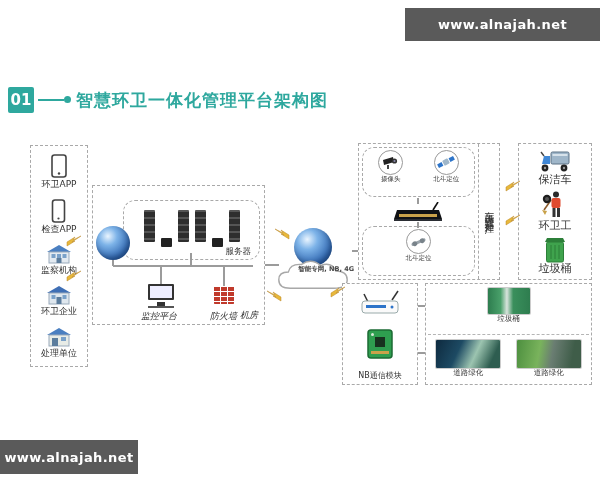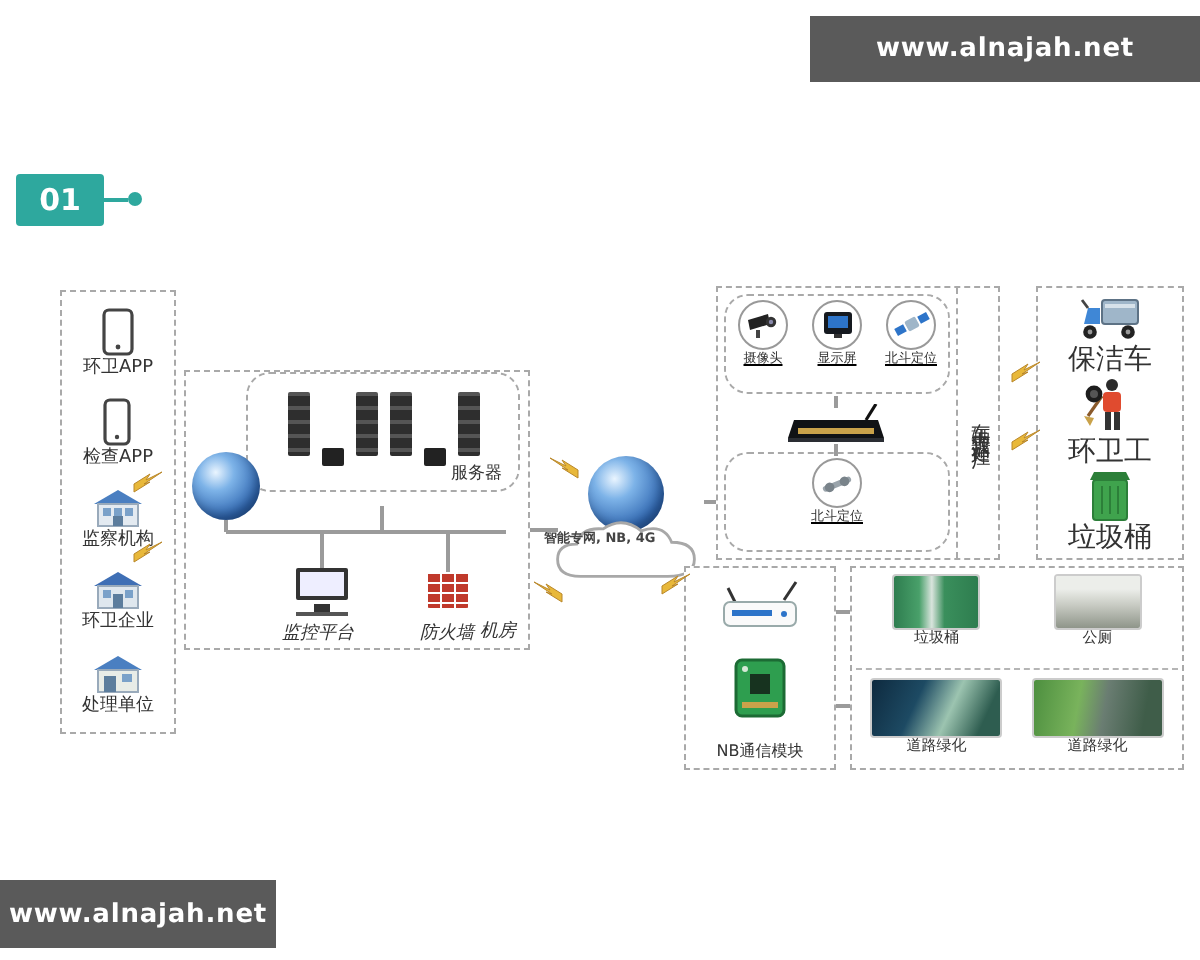--- a/index.html
+++ b/index.html
@@ -12,40 +12,40 @@
   body{background:#fff;font-family:"DejaVu Sans","Liberation Sans",sans-serif;}
   .page{position:relative;width:600px;height:480px;background:#fff;overflow:hidden;}
 
   
   .brand-bar{position:absolute;background:var(--bar-bg);color:#fff;font-weight:bold;
     font-size:13px;letter-spacing:.4px;display:flex;align-items:center;justify-content:center;}
   .brand-top{right:0;top:8px;width:195px;height:33px;}
   .brand-bottom{left:0;top:440px;width:138px;height:34px;}
 
   
-  .title-num{position:absolute;left:8px;top:87px;width:44px;height:26px;background:var(--accent);
+  .title-num{position:absolute;left:8px;top:87px;width:26px;height:26px;background:var(--accent);
     color:#fff;font-weight:bold;font-size:15px;display:flex;align-items:center;justify-content:center;border-radius:2px;}
   .title-line{position:absolute;left:38px;top:99px;width:26px;height:2px;background:var(--accent);}
   .title-dot{position:absolute;left:64px;top:96px;width:7px;height:7px;border-radius:50%;background:var(--accent);}
   .title-text{position:absolute;left:76px;top:89px;color:var(--accent);font-weight:bold;font-size:17px;letter-spacing:1px;}
 
   
   .dbox{position:absolute;border:1px dashed #a9a9a9;background:#fff;}
-  .rbox{border:1px dashed #a9a9a9;border-radius:12px;text-decoration:underline;}
+  .rbox{border:1px dashed #a9a9a9;border-radius:12px;}
   .lbl{color:#333;text-align:center;line-height:1.15;}
 
   
   .left-panel{left:30px;top:145px;width:58px;height:222px;display:flex;flex-direction:column;
     justify-content:space-around;align-items:center;padding:3px 0;}
   .lp-item{display:flex;flex-direction:column;align-items:center;gap:1px;}
   .lp-item .lbl{font-size:9px;}
 
   
   .machine-room{left:92px;top:185px;width:173px;height:140px;}
-  .server-box{position:absolute;left:30px;top:0;width:137px;height:60px;display:flex;
+  .server-box{position:absolute;left:30px;top:14px;width:137px;height:60px;display:flex;
     align-items:center;justify-content:center;gap:6px;padding-bottom:8px;}
   .server-label{position:absolute;right:8px;bottom:2px;font-size:8.5px;color:#333;}
   .tower{width:11px;height:32px;background:#2e2e2e;border-radius:1px;
     background-image:repeating-linear-gradient(180deg,#555 0 2px,transparent 2px 7px);}
   .acc{width:11px;height:9px;background:#222;align-self:flex-end;margin-bottom:4px;border-radius:1px;}
   .globe{position:absolute;border-radius:50%;
     background:radial-gradient(circle at 35% 30%, #eaf5ff 0%, #7db3e8 28%, #2f66b0 70%, #1a4585 100%);
     box-shadow:inset -2px -3px 5px rgba(0,0,0,.25);}
   .globe.big{left:3px;top:40px;width:34px;height:34px;}
   .line{position:absolute;background:#9b9b9b;}
@@ -54,41 +54,41 @@
   .monitor:before{content:"";position:absolute;left:-2px;top:20px;width:26px;height:2px;background:#555;}
   .firewall{position:absolute;left:120px;top:100px;width:22px;height:18px;background:var(--firewall-red);
     background-image:linear-gradient(#fff 1px,transparent 1px),linear-gradient(90deg,#fff 1px,transparent 1px);
     background-size:7px 5px;border-radius:2px;}
   .mr-lbl{position:absolute;font-size:9px;color:#333;font-style:italic;}
 
   
   .cloud-wrap{position:absolute;left:272px;top:228px;width:82px;height:64px;}
   .cloud-globe{left:22px;top:0;width:38px;height:38px;}
   .cloud-svg{position:absolute;left:0;top:26px;width:82px;height:38px;}
-  .cloud-label{position:absolute;left:0;top:37px;width:82px;text-align:left;font-size:6.5px;color:#444;font-weight:bold;}
+  .cloud-label{position:absolute;left:0;top:37px;width:82px;text-align:right;font-size:6.5px;color:#444;font-weight:bold;}
 
   
   .vehicle-box{left:358px;top:143px;width:142px;height:137px;display:flex;}
   .vb-main{position:relative;flex:1;}
   .vb-side{width:21px;border-left:1px dashed #a9a9a9;display:flex;align-items:center;justify-content:center;}
   .vb-side .lbl{writing-mode:vertical-lr;font-size:9.5px;letter-spacing:2px;color:#333;}
   .vb-row{position:absolute;left:3px;width:113px;height:50px;display:flex;justify-content:space-around;align-items:flex-start;padding-top:2px;}
   .vb-row.top{top:3px;}
   .vb-row.bottom{bottom:3px;}
   .circ-item{display:flex;flex-direction:column;align-items:center;width:36px;}
   .circ{width:25px;height:25px;border-radius:50%;border:1px solid #999;background:#fff;
     display:flex;align-items:center;justify-content:center;overflow:hidden;}
   .circ-item .lbl{font-size:6.5px;margin-top:1px;white-space:nowrap;}
   .gateway{position:absolute;left:34px;top:58px;width:50px;height:20px;}
 
   
   .right-panel{left:518px;top:143px;width:74px;height:137px;display:flex;flex-direction:column;
     justify-content:space-around;align-items:center;padding:2px 0;}
   .rp-item{display:flex;flex-direction:column;align-items:center;}
-  .rp-item .lbl{font-size:14px;}
+  .rp-item .lbl{font-size:11px;}
 
   
   .nb-box{left:342px;top:283px;width:76px;height:102px;display:flex;flex-direction:column;
     align-items:center;justify-content:space-between;padding:6px 2px 4px;}
   .nb-box .lbl{font-size:8px;text-align:center;}
 
   
   .facility-box{left:425px;top:283px;width:167px;height:102px;}
   .fac-row{position:absolute;left:2px;width:161px;display:flex;justify-content:space-around;align-items:flex-start;}
   .fac-row.top{top:4px;}
@@ -116,20 +116,21 @@
   <div class="brand-bar brand-top">
     <span>www.alnajah.net</span>
   </div>
   <div class="brand-bar brand-bottom">
     <span>www.alnajah.net</span>
   </div>
 
   <div class="title-num">01</div>
   <div class="title-line"></div>
   <div class="title-dot"></div>
+  <div class="title-text">智慧环卫一体化管理平台架构图</div>
 
   <div class="dbox left-panel">
     <div class="lp-item">
       <span>
         <svg width="18" height="24" viewBox="0 0 18 24">
             <rect x="2" y="1" width="14" height="22" rx="2.5" fill="#fff" stroke="#444" stroke-width="1.6"></rect>
             <circle cx="9" cy="19.5" r="1.2" fill="#444"></circle>
           </svg>
       </span>
       <span class="lbl">环卫APP</span>
@@ -222,30 +223,20 @@
         <div class="circ-item">
           <span class="circ">
             <svg width="17" height="14" viewBox="0 0 17 14">
                 <polygon points="1,4 11,1 12,6 2,9" fill="#222"></polygon>
                 <circle cx="12.5" cy="5" r="2.6" fill="#333"></circle>
                 <circle cx="12.5" cy="5" r="1.1" fill="#88a"></circle>
                 <rect x="5" y="9" width="2" height="4" fill="#444"></rect>
               </svg>
           </span>
           <span class="lbl">摄像头</span>
-        </div>
-        <div class="circ-item">
-          <span class="circ">
-            <svg width="16" height="15" viewBox="0 0 16 15">
-                <rect x="1" y="1" width="14" height="11" rx="1.5" fill="#15191f"></rect>
-                <rect x="3" y="3" width="10" height="6" fill="#2d74c9"></rect>
-                <rect x="6" y="12" width="4" height="2" fill="#333"></rect>
-              </svg>
-          </span>
-          <span class="lbl">显示屏</span>
         </div>
         <div class="circ-item">
           <span class="circ">
             <svg width="18" height="15" viewBox="0 0 18 15">
                 <g transform="rotate(-28 9 7)">
                   <rect x="0" y="5" width="5" height="4" fill="#2d74c9"></rect>
                   <rect x="6" y="4.2" width="6" height="5.6" rx="1" fill="#9fb6c9"></rect>
                   <rect x="13" y="5" width="5" height="4" fill="#2d74c9"></rect>
                 </g>
               </svg>
@@ -351,24 +342,20 @@
 
   <div class="line" style="left:418px;top:305px;width:7px;height:1.5px;"></div>
   <div class="line" style="left:418px;top:352px;width:7px;height:1.5px;"></div>
 
   <div class="dbox facility-box">
     <div class="fac-row top">
       <div class="fac-item">
         <span class="photo sm photo-bins"></span>
         <span class="lbl">垃圾桶</span>
       </div>
-      <div class="fac-item">
-        <span class="photo sm photo-toilet"></span>
-        <span class="lbl">公厕</span>
-      </div>
     </div>
     <div class="fac-divider"></div>
     <div class="fac-row bottom">
       <div class="fac-item">
         <span class="photo lg photo-night"></span>
         <span class="lbl">道路绿化</span>
       </div>
       <div class="fac-item">
         <span class="photo lg photo-green"></span>
         <span class="lbl">道路绿化</span>

